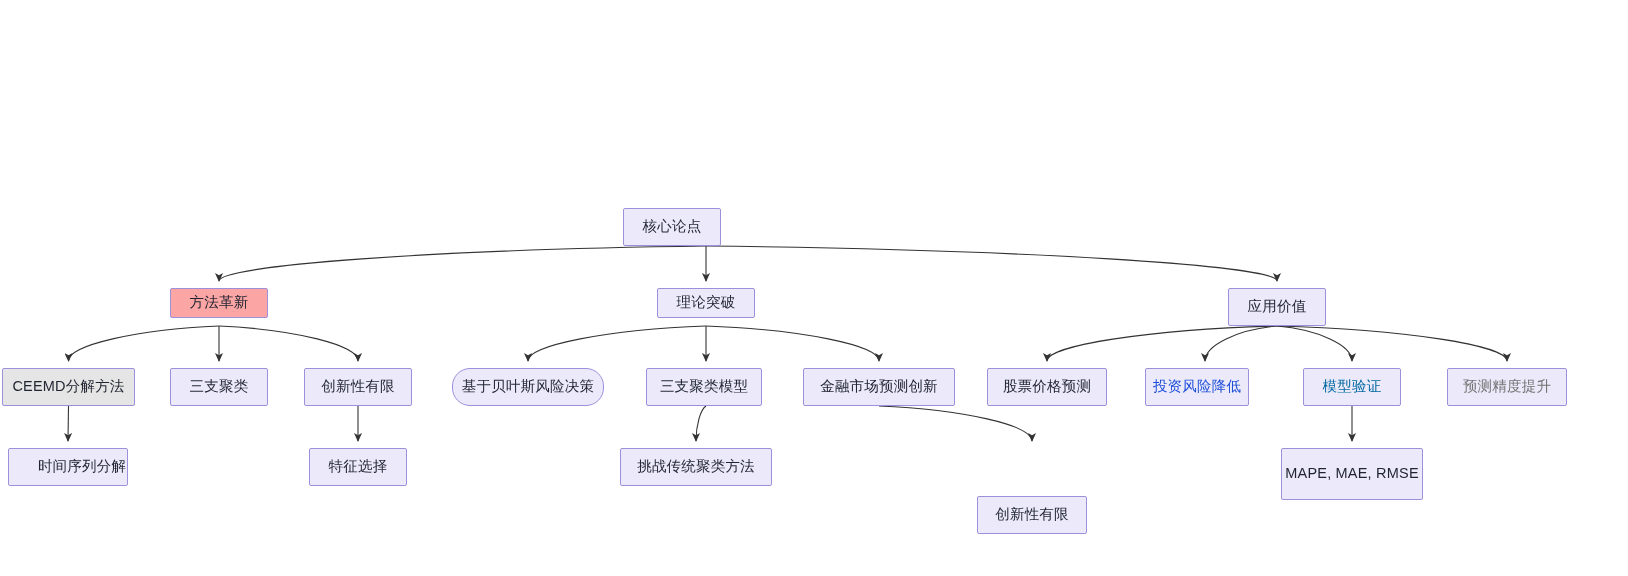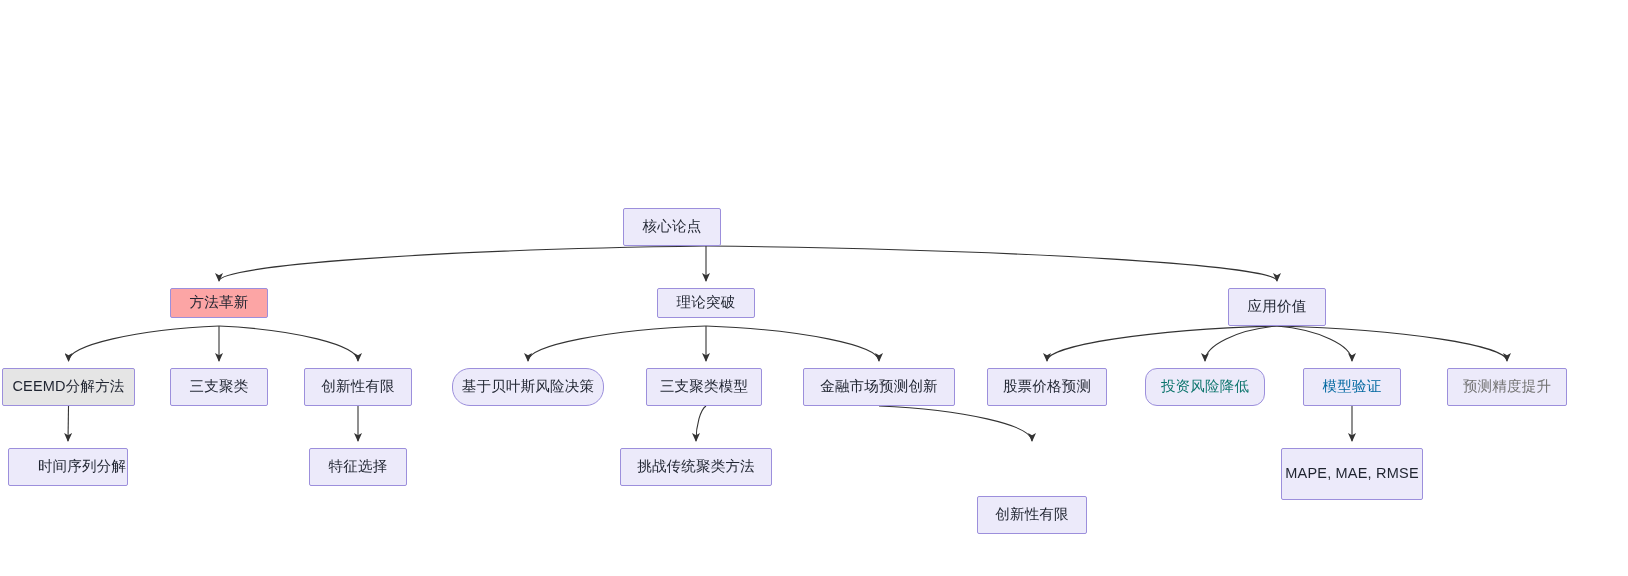--- a/index.html
+++ b/index.html
@@ -103,21 +103,21 @@
       </div>
       <div class="node" style="left: 646px; top: 368px; width: 116px; height: 38px; background: rgb(236, 234, 250); border-color: rgb(156, 143, 220); color: rgb(31, 36, 48);">
         <span class="node-label">三支聚类模型</span>
       </div>
       <div class="node" style="left: 803px; top: 368px; width: 152px; height: 38px; background: rgb(236, 234, 250); border-color: rgb(156, 143, 220); color: rgb(31, 36, 48);">
         <span class="node-label">金融市场预测创新</span>
       </div>
       <div class="node" style="left: 987px; top: 368px; width: 120px; height: 38px; background: rgb(236, 234, 250); border-color: rgb(156, 143, 220); color: rgb(31, 36, 48);">
         <span class="node-label">股票价格预测</span>
       </div>
-      <div class="node" style="left: 1145px; top: 368px; width: 120px; height: 38px; background: rgb(236, 234, 250); border-color: rgb(156, 143, 220); color: #0f766e; border-radius: 12px;">
+      <div class="node" style="left: 1145px; top: 368px; width: 104px; height: 38px; background: rgb(236, 234, 250); border-color: rgb(156, 143, 220); color: #1d4ed8;">
         <span class="node-label">投资风险降低</span>
       </div>
       <div class="node" style="left: 1303px; top: 368px; width: 98px; height: 38px; background: rgb(236, 234, 250); border-color: rgb(156, 143, 220); color: #0369a1;">
         <span class="node-label">模型验证</span>
       </div>
       <div class="node" style="left: 1447px; top: 368px; width: 120px; height: 38px; background: rgb(236, 234, 250); border-color: rgb(156, 143, 220); color: #737373;">
         <span class="node-label">预测精度提升</span>
       </div>
       <div class="node" style="left: 8px; top: 448px; width: 120px; height: 38px; background: rgb(236, 234, 250); border-color: rgb(156, 143, 220); color: rgb(31, 36, 48); padding-left: 28px;">
         <span class="node-label">时间序列分解</span>

